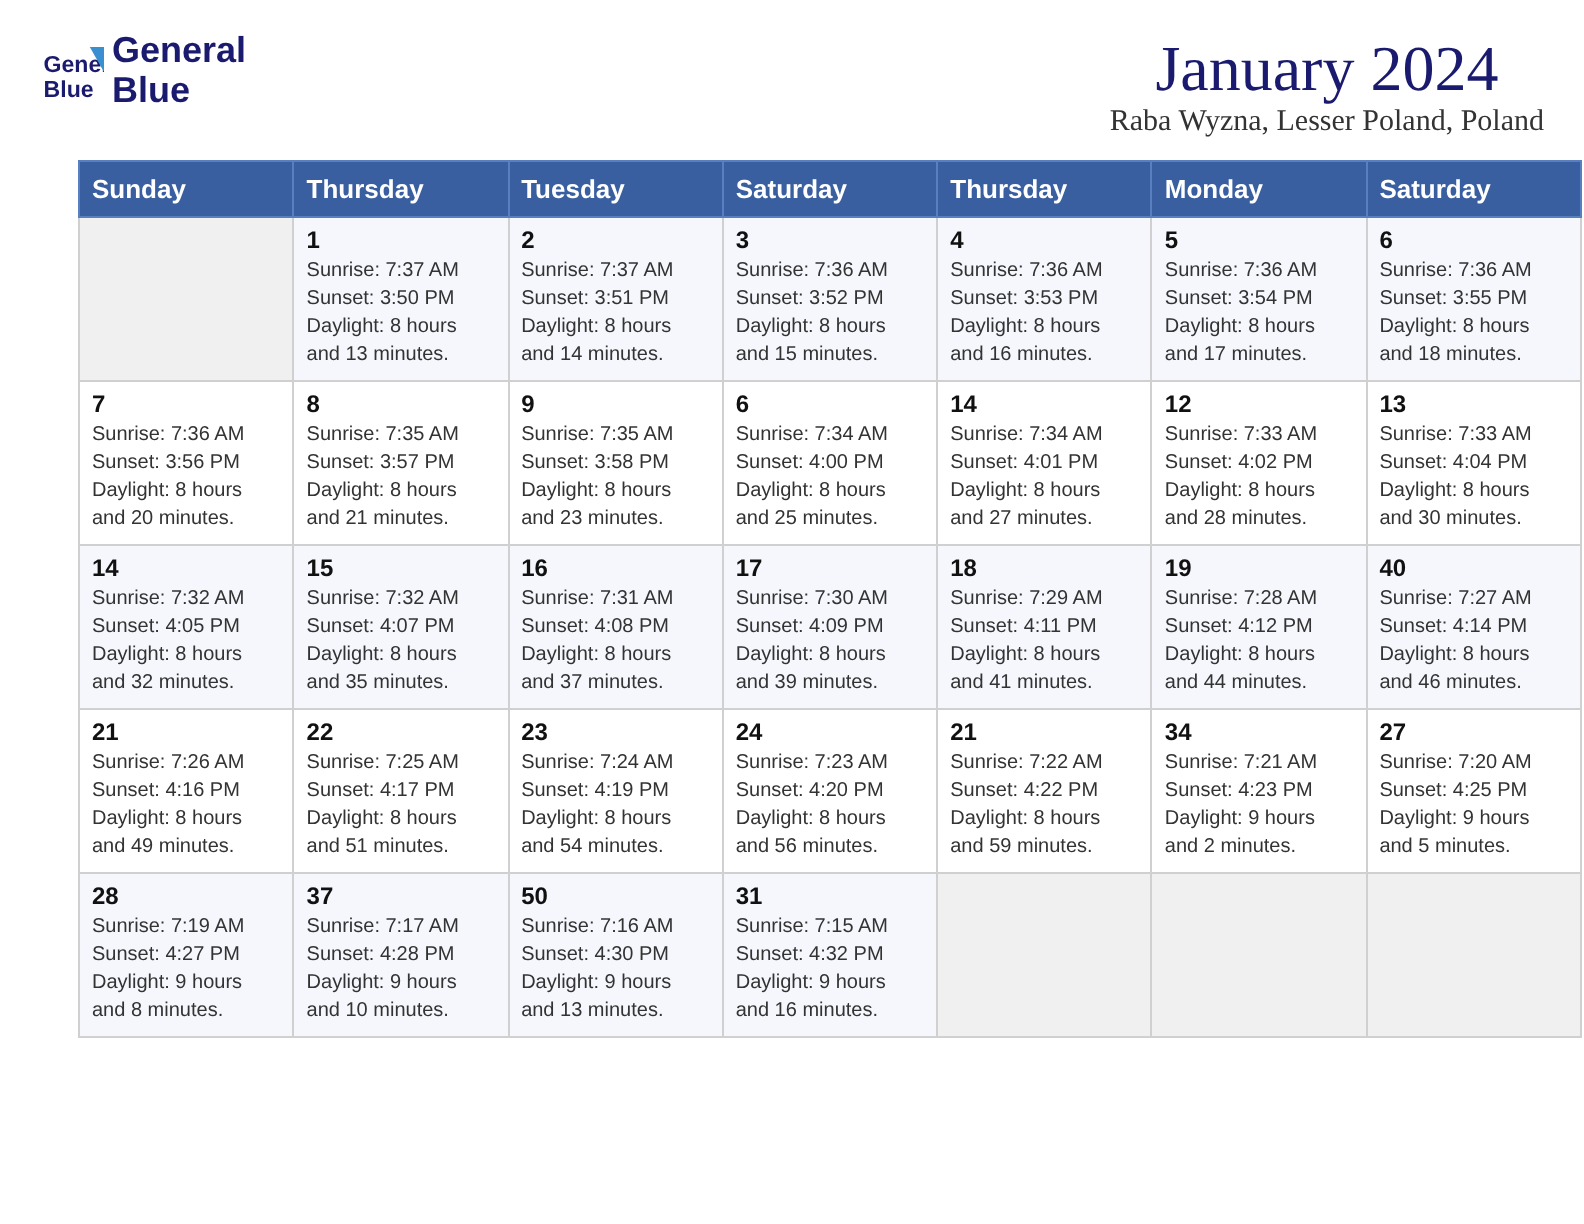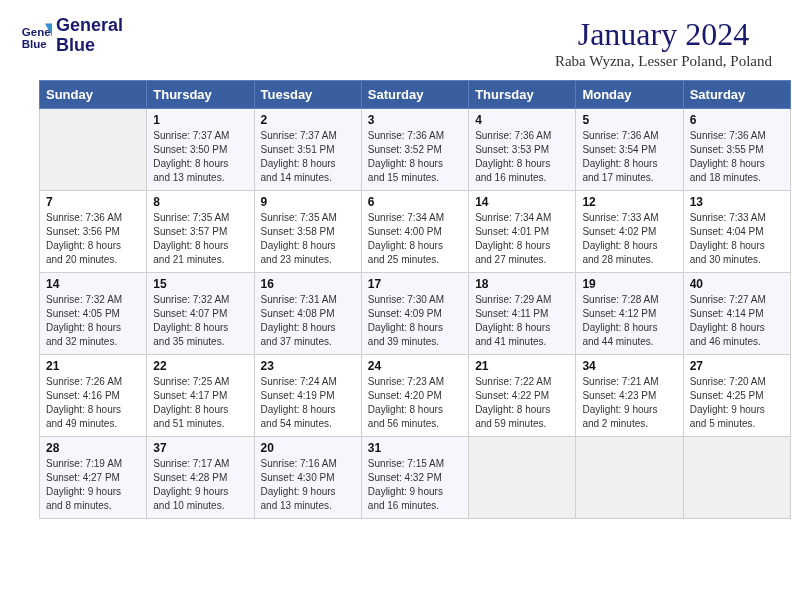--- a/index.html
+++ b/index.html
@@ -246,21 +246,21 @@
       <tr>
         <td>
           <span class="day-number">28</span>
           <div class="day-info">Sunrise: 7:19 AM<br>Sunset: 4:27 PM<br>Daylight: 9 hours and 8 minutes.</div>
         </td>
         <td>
           <span class="day-number">37</span>
           <div class="day-info">Sunrise: 7:17 AM<br>Sunset: 4:28 PM<br>Daylight: 9 hours and 10 minutes.</div>
         </td>
         <td>
-          <span class="day-number">20</span>
+          <span class="day-number">50</span>
           <div class="day-info">Sunrise: 7:16 AM<br>Sunset: 4:30 PM<br>Daylight: 9 hours and 13 minutes.</div>
         </td>
         <td>
           <span class="day-number">31</span>
           <div class="day-info">Sunrise: 7:15 AM<br>Sunset: 4:32 PM<br>Daylight: 9 hours and 16 minutes.</div>
         </td>
         <td class="empty-cell"></td>
         <td class="empty-cell"></td>
         <td class="empty-cell"></td>
       </tr>

